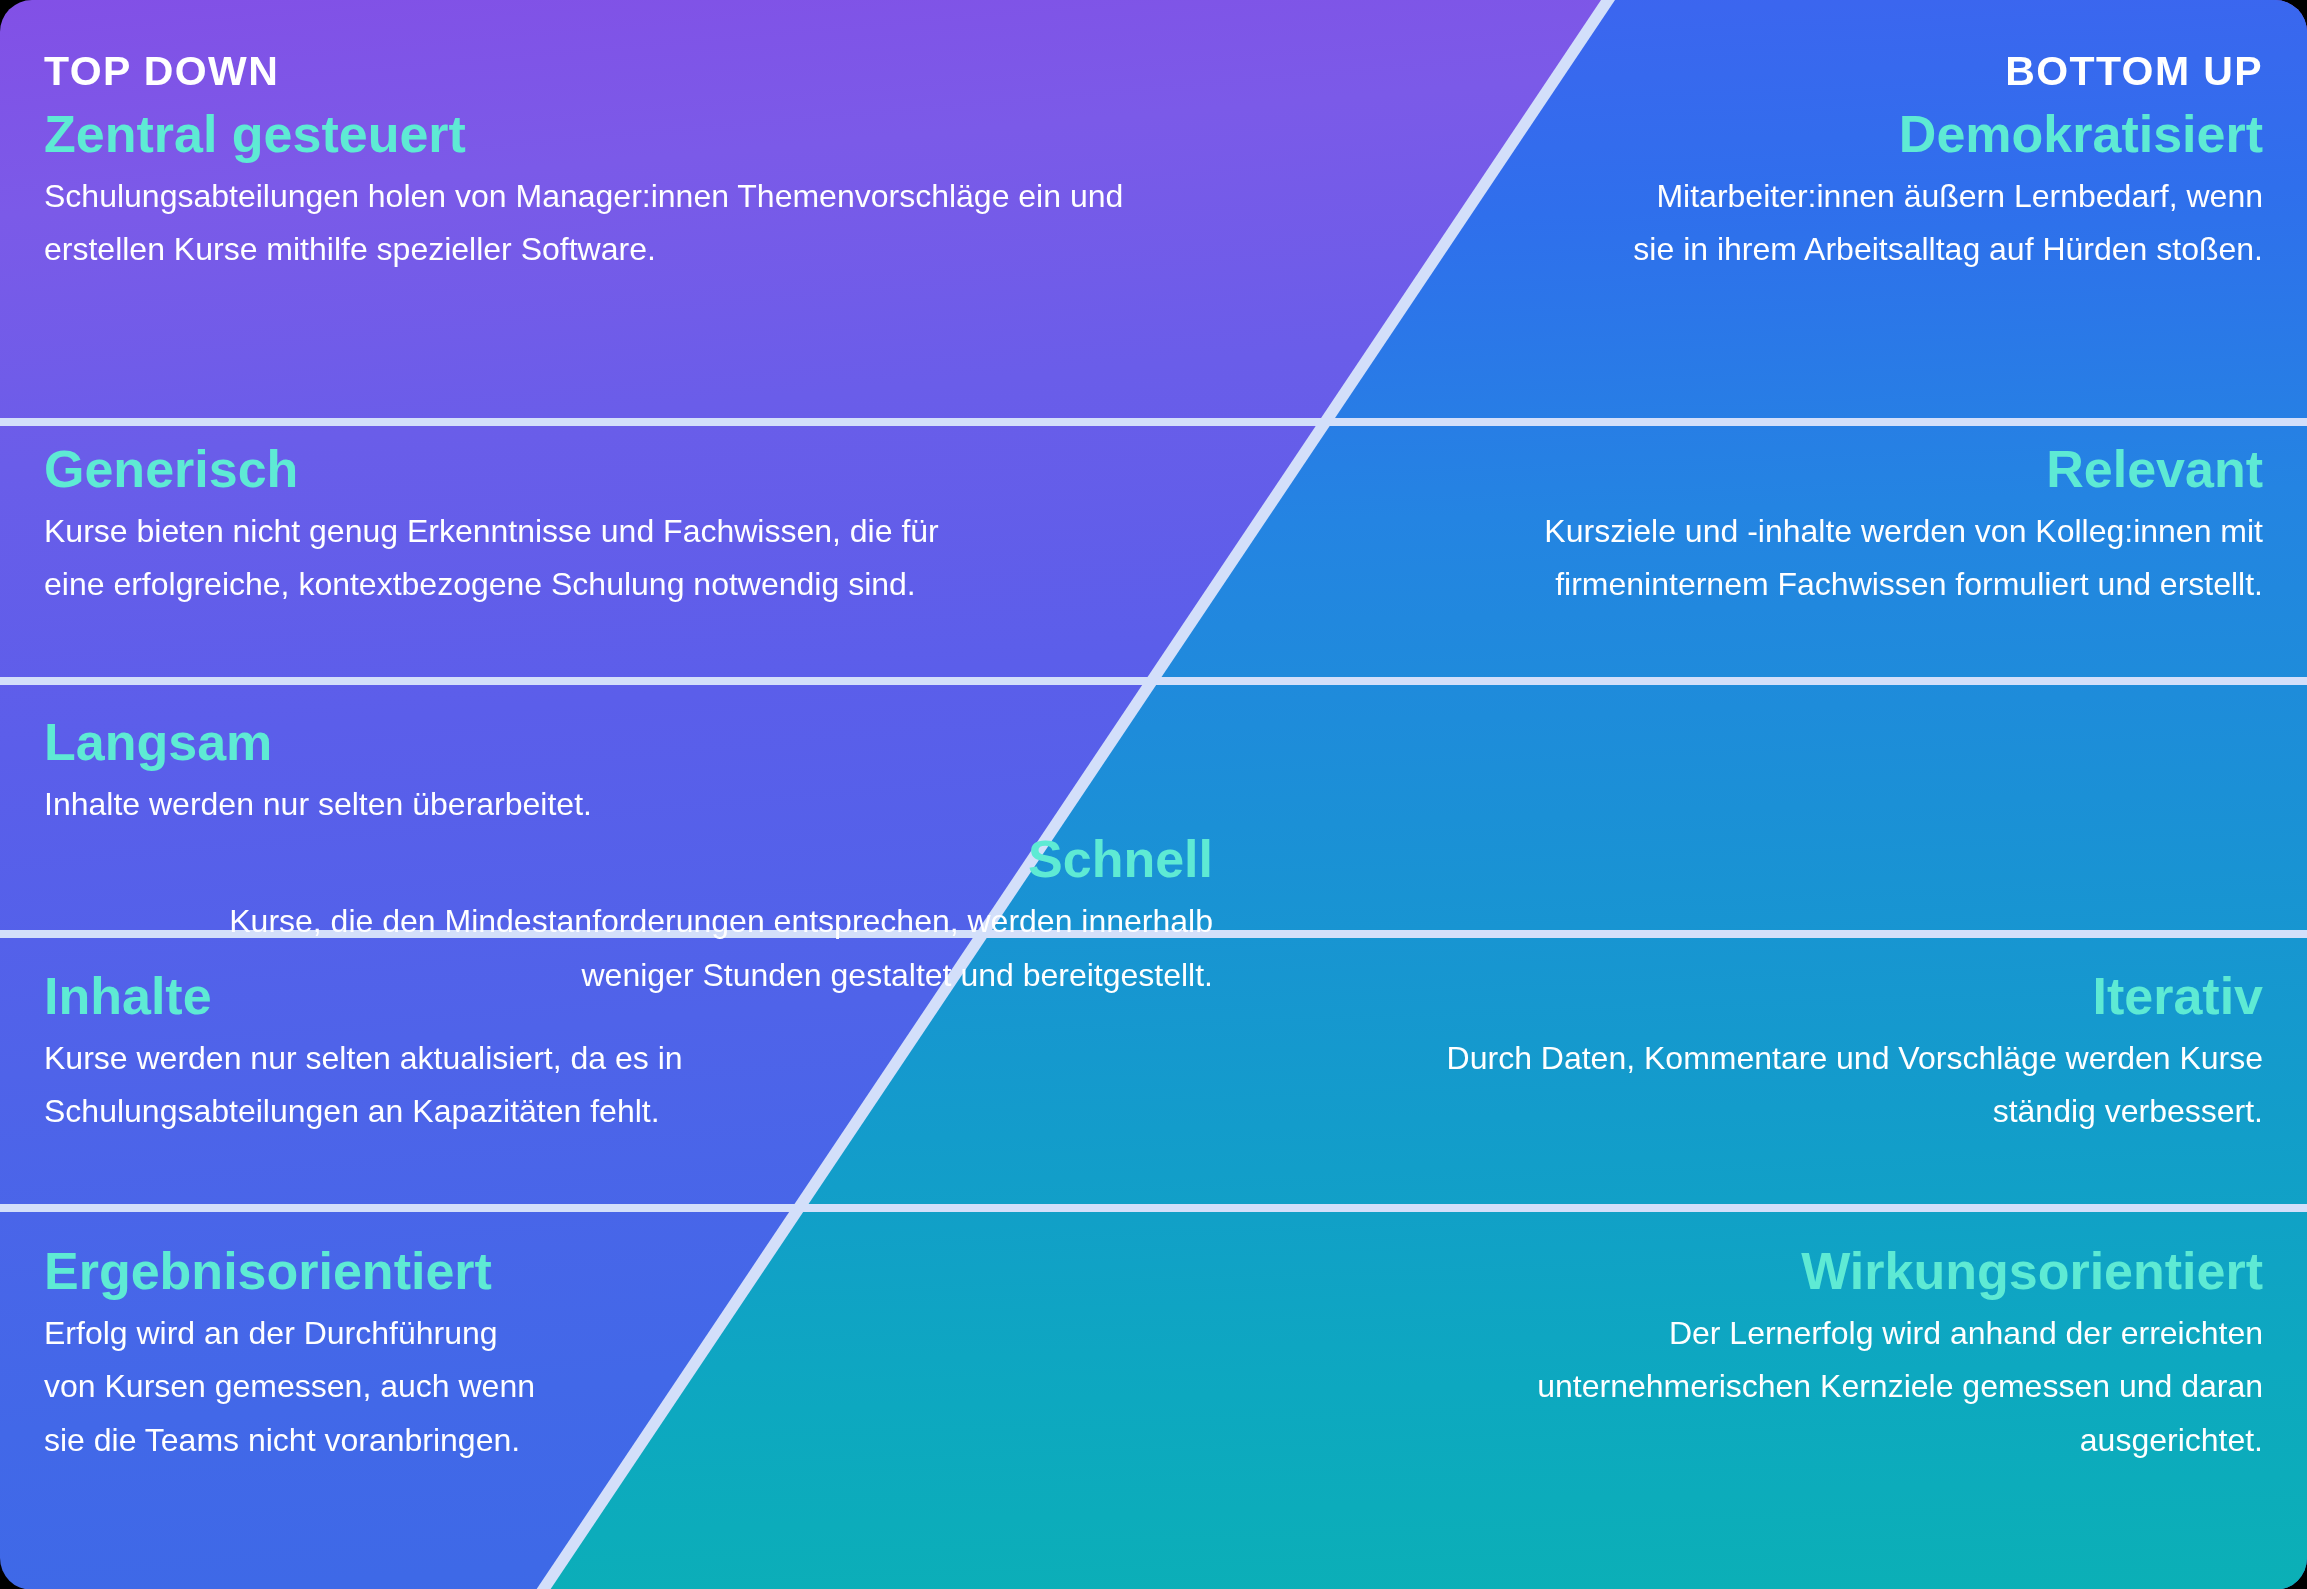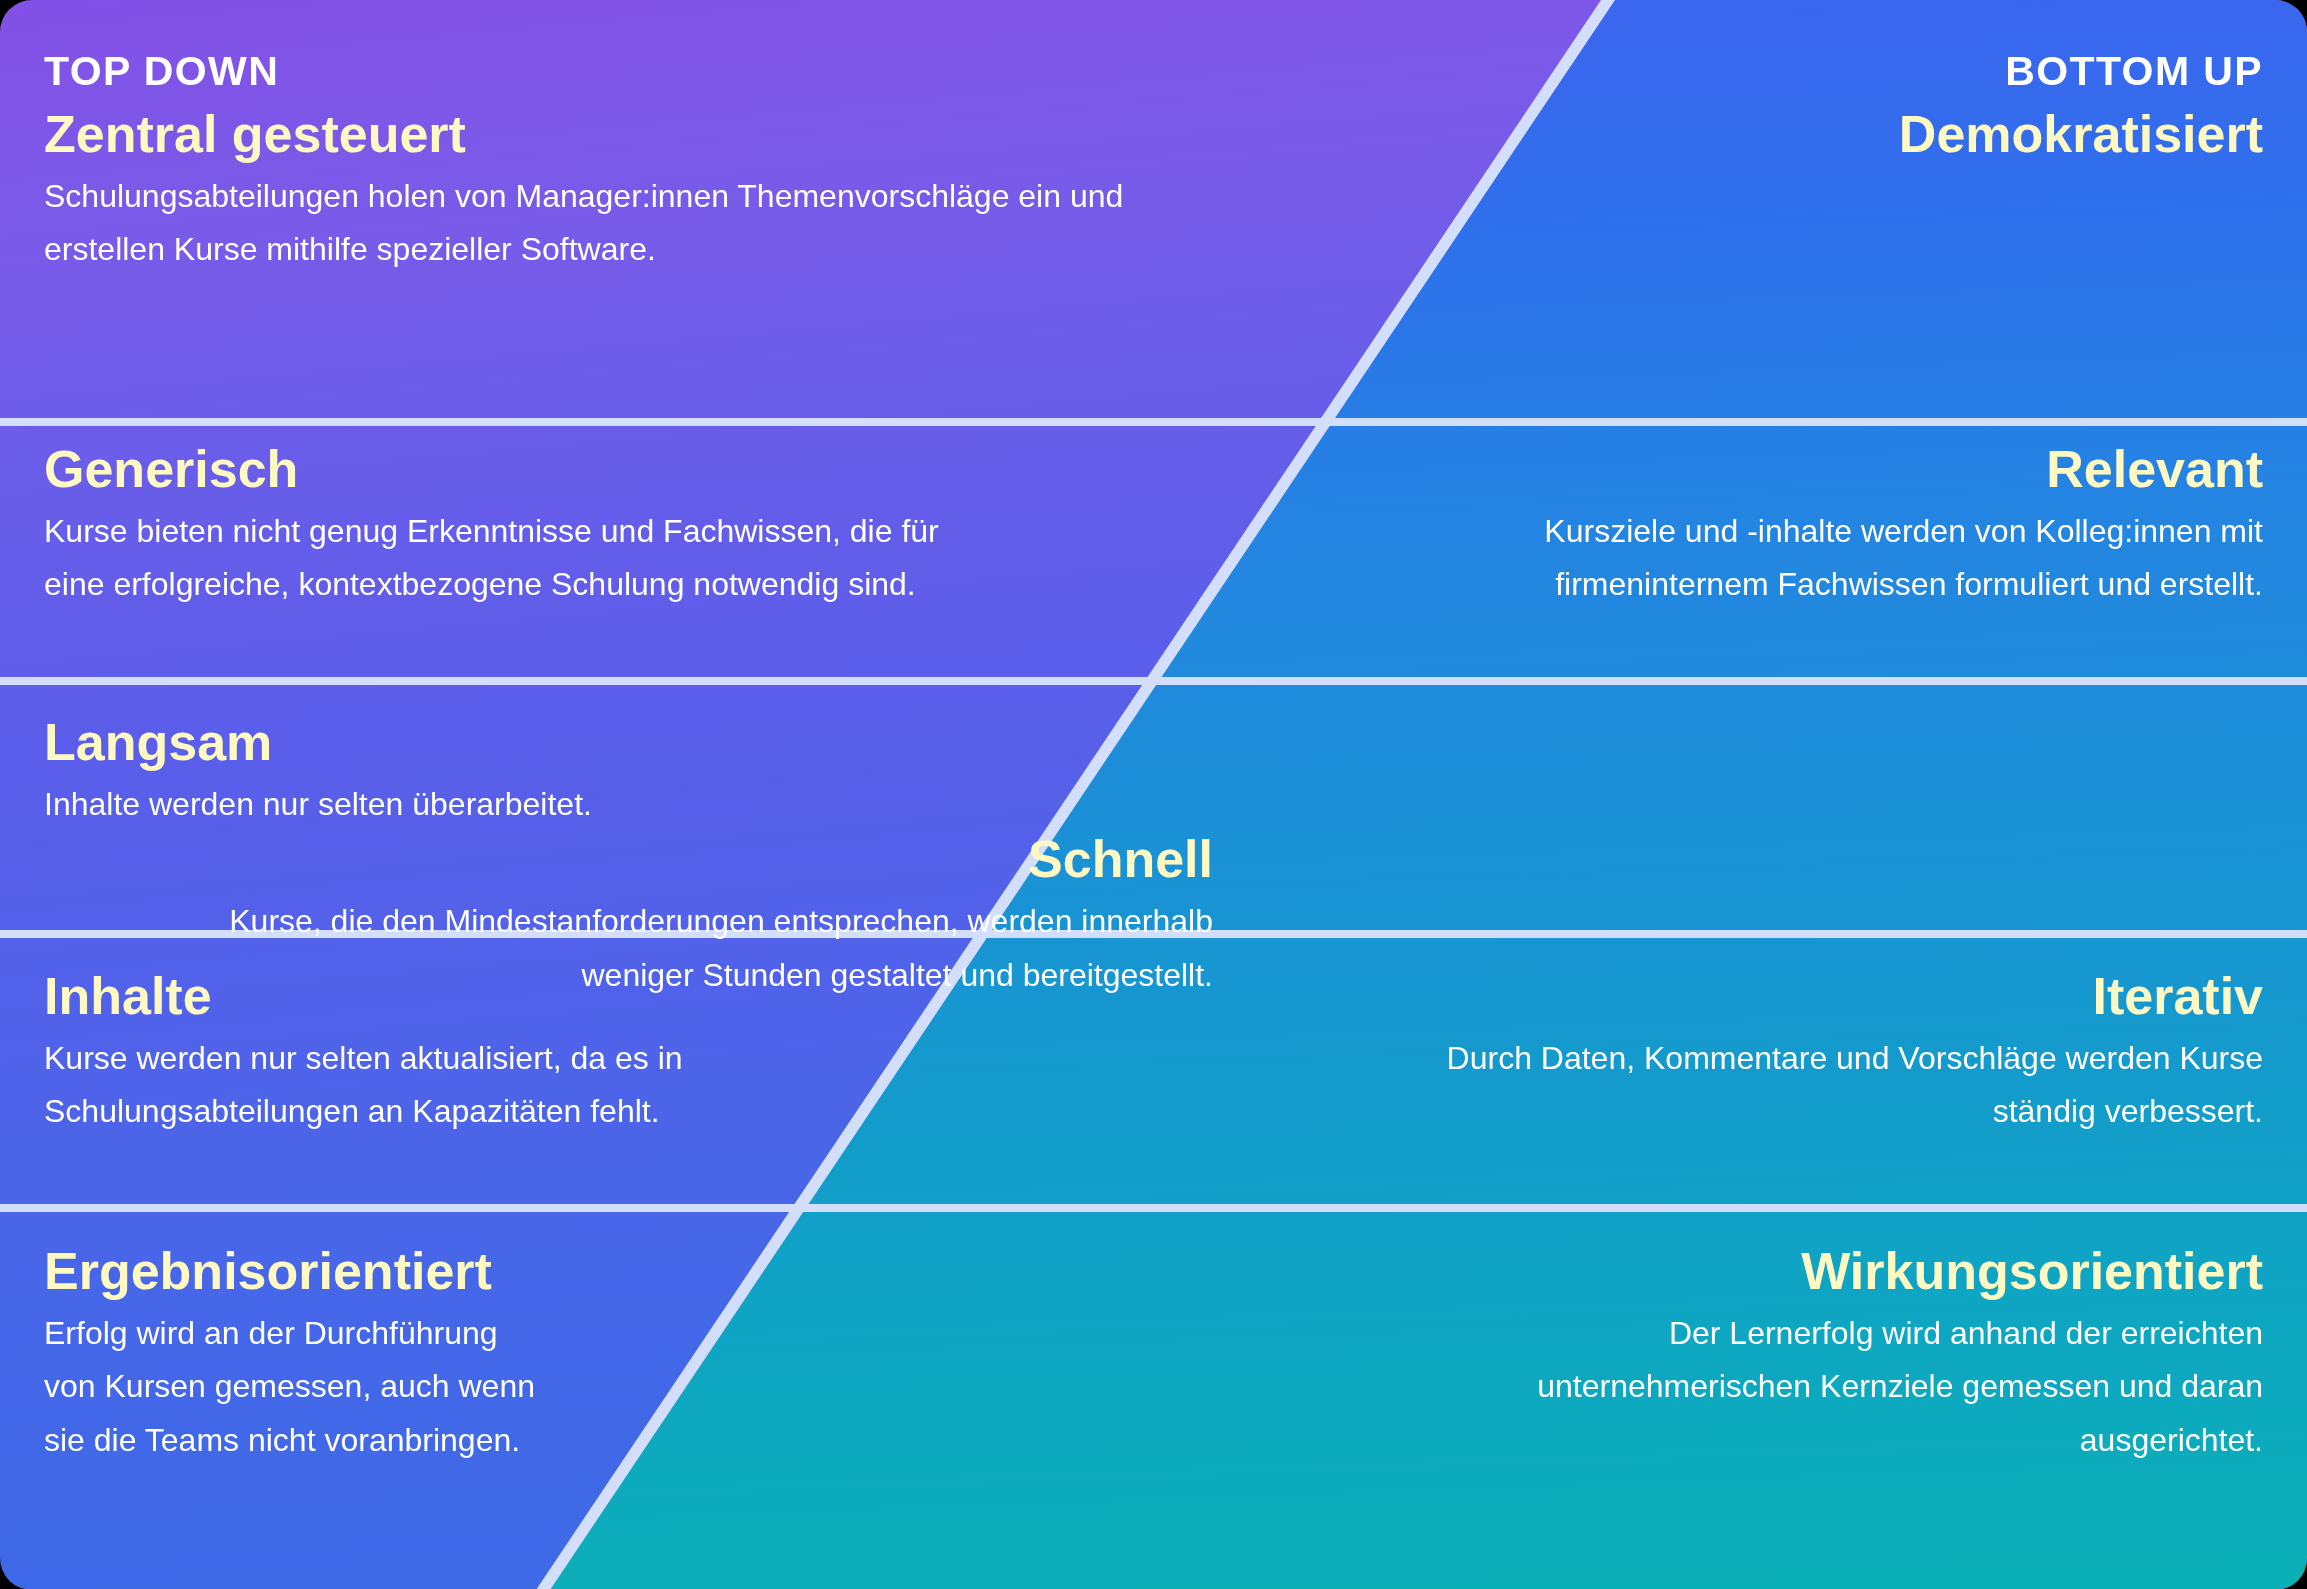--- a/index.html
+++ b/index.html
@@ -101,21 +101,21 @@
     font-size:41px;
     font-weight:700;
     letter-spacing:1.4px;
     color:#ffffff;
     line-height:1.0;
     white-space:nowrap;
   }
   .entry-title {
     font-size:52px;
     font-weight:700;
-    color:#fef9c3;
+    color:#5eead4;
     line-height:1.08;
     white-space:nowrap;
   }
   .entry-desc {
     font-size:32px;
     font-weight:400;
     color:#ffffff;
     line-height:1.68;
     margin-top:7.4px;
   }
@@ -160,20 +160,24 @@
       <div class="row" style="top: 106px;">
         <div class="col col-left">
           <div class="entry-title">Zentral gesteuert</div>
           <div class="entry-desc">
             <span>Schulungsabteilungen holen von Manager:innen Themenvorschläge ein und</span>
             <span>erstellen Kurse mithilfe spezieller Software.</span>
           </div>
         </div>
         <div class="col col-right">
           <div class="entry-title">Demokratisiert</div>
+          <div class="entry-desc">
+            <span>Mitarbeiter:innen äußern Lernbedarf, wenn</span>
+            <span>sie in ihrem Arbeitsalltag auf Hürden stoßen.</span>
+          </div>
         </div>
       </div>
       <div class="row" style="top: 441px;">
         <div class="col col-left">
           <div class="entry-title">Generisch</div>
           <div class="entry-desc">
             <span>Kurse bieten nicht genug Erkenntnisse und Fachwissen, die für</span>
             <span>eine erfolgreiche, kontextbezogene Schulung notwendig sind.</span>
           </div>
         </div>

